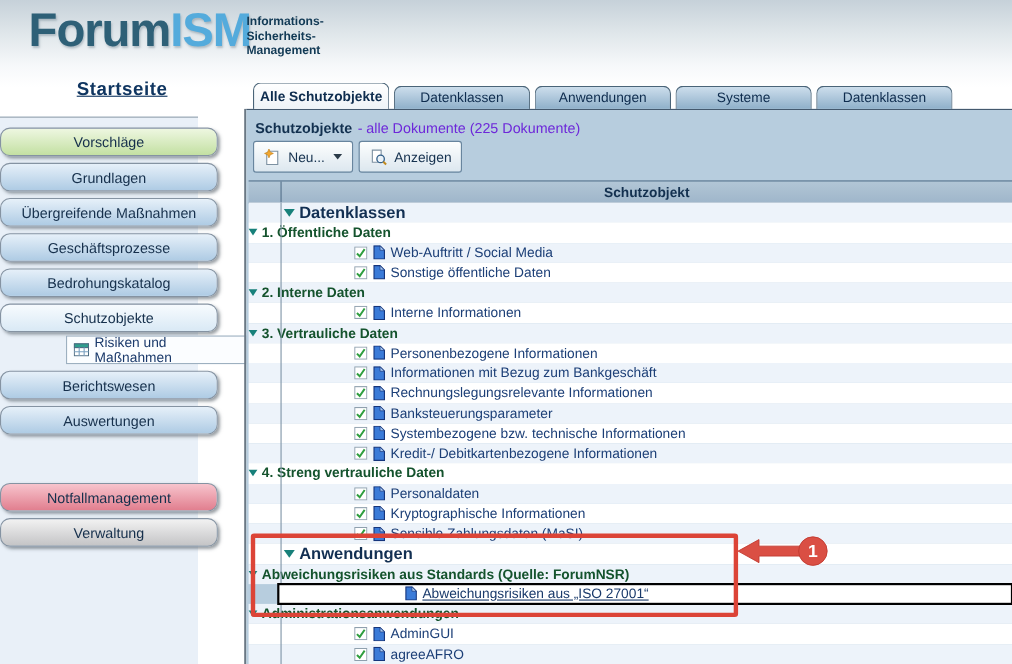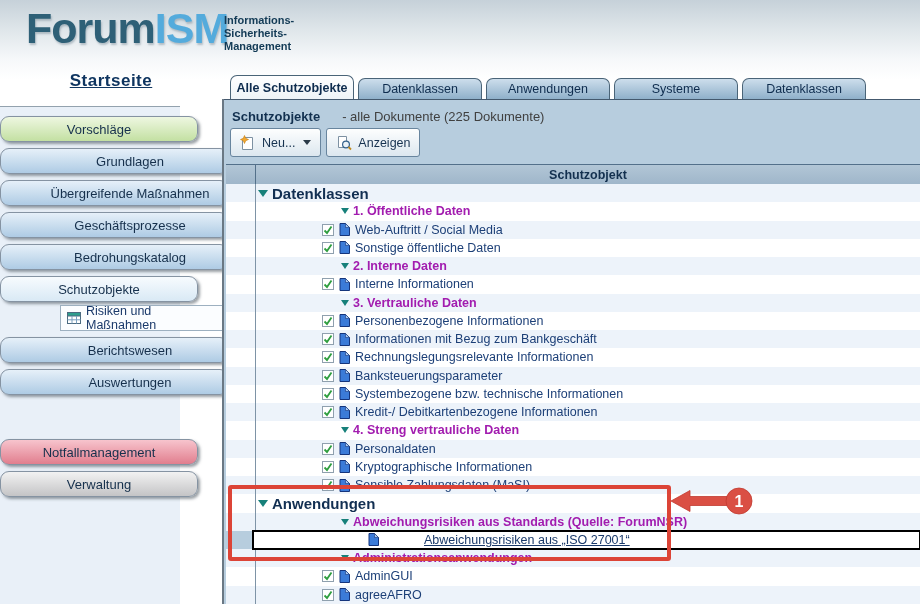--- a/index.html
+++ b/index.html
@@ -18,21 +18,21 @@
   .startseite{position:absolute;left:0;top:71px;width:222px;text-align:center;
               font-size:17px;font-weight:bold;color:#0f3560;letter-spacing:.5px;text-decoration:underline;}
 
   
   .sidebar{position:absolute;left:0;top:106px;width:180px;height:498px;
            background:#e9f0f8;border-top:1px solid #93a2ae;box-sizing:border-box;padding-top:9px;}
   .vdivider{position:absolute;left:222px;top:99px;width:2px;height:505px;background:#6a7884;}
   .sbtn{width:196px;height:24px;margin:0 auto 6px auto;border:1px solid #8593a2;border-radius:9px;
         display:flex;align-items:center;justify-content:center;font-size:13px;color:#16304c;
         box-shadow:2px 2px 3px rgba(70,80,90,.55);cursor:pointer;}
-  .v-blue{background:linear-gradient(#e6f0f9,#aecbe4);padding-left:31px;}
+  .v-blue{background:linear-gradient(#e6f0f9,#aecbe4);}
   .v-green{background:linear-gradient(#eef7e1,#c3e0a2);}
   .v-red{background:linear-gradient(#f7c4cd,#e17e8e);margin-top:44px;}
   .v-gray{background:linear-gradient(#f2f2f2,#c4c4c6);margin-top:5px;}
   .v-active{background:linear-gradient(#f7fbfe,#d9e9f5);margin-top:3px;}
   .v-sub{width:156px;height:24px;margin:-3px 4px 6px 60px;background:#fbfdff;
          border:1px solid #9db0c0;border-radius:0;box-shadow:none;display:flex;align-items:center;
          font-size:12.5px;color:#1b3a6b;padding-left:6px;justify-content:flex-start;}
   .v-sub + .v-blue{margin-top:5px;}
   .v-sub .tbl-ico{margin-right:5px;display:inline-flex;}
 
@@ -42,21 +42,21 @@
        border-radius:7px 7px 0 0;background:linear-gradient(#cddeec,#8fb0ca);
        display:flex;align-items:center;justify-content:center;
        font-size:12.5px;color:#0e2c4e;cursor:pointer;}
   .tab.active{height:23px;background:linear-gradient(#ffffff,#eef3f7);font-weight:bold;}
 
   
   .main{position:absolute;left:224px;top:99px;width:696px;height:505px;
         background:#b7cdde;border-top:1px solid #44596e;box-sizing:border-box;}
   .title-line{position:absolute;left:8px;top:9px;font-size:13px;}
   .title-line .t1{font-weight:bold;color:#12304f;}
-  .title-line .t2{color:#404040;margin-left:22px;}
+  .title-line .t2{color:#6d28d9;margin-left:5px;}
   .toolbar{position:absolute;left:6px;top:28px;display:flex;}
   .tb-btn{display:inline-flex;align-items:center;height:27px;padding:0 9px;margin-right:5px;
           background:linear-gradient(#fdfefe,#dce7ef);border:1px solid #68859e;border-radius:3px;
           font-size:12.5px;color:#16324f;cursor:pointer;}
   .tb-btn .ico{margin-right:6px;display:inline-flex;}
   .caret{width:0;height:0;border-left:4px solid transparent;border-right:4px solid transparent;
          border-top:5px solid #2a3a48;margin-left:8px;display:inline-block;}
 
   
   .grid-header{position:absolute;left:2px;top:64px;width:694px;height:19px;
@@ -66,23 +66,23 @@
   .grid-header .hdr-label{position:absolute;left:30px;right:0;top:0;height:19px;display:flex;
     align-items:center;justify-content:center;font-size:12.5px;font-weight:bold;color:#13304f;}
 
   
   .rows{position:absolute;left:2px;top:84px;width:694px;height:421px;}
   .rows .col-divider{position:absolute;left:29px;top:0;width:1px;height:100%;background:#7e93a6;z-index:2;}
   .row{position:relative;height:18.26px;display:flex;align-items:center;box-sizing:border-box;z-index:1;}
   .row.even{background:#edf3fa;}
   .row.odd{background:#ffffff;}
   .row.l0{padding-left:32px;font-size:15px;font-weight:bold;color:#122f52;}
-  .row.l1{padding-left:115px;font-size:12.5px;font-weight:bold;color:#a21caf;}
+  .row.l1{font-size:12.5px;font-weight:bold;color:#14532d;}
   .row.item{padding-left:96px;font-size:12.5px;color:#1c3f77;}
-  .row.iso{padding-left:142px;font-size:12.5px;color:#1a3a6b;gap:40px;}
+  .row.iso{padding-left:142px;font-size:12.5px;color:#1a3a6b;}
   .row.iso .lbl{text-decoration:underline;}
   .row.selected{background:#ffffff;margin-left:27px;width:667px;outline:2px solid #000;
                 outline-offset:-1px;padding-left:115px;z-index:3;}
   .tri{width:0;height:0;border-left:4.5px solid transparent;border-right:4.5px solid transparent;
        border-top:6px solid #17807a;display:inline-block;margin-right:4px;flex:none;}
   .l0 .tri{border-left-width:5px;border-right-width:5px;border-top-width:7px;}
   .row .ic{display:inline-flex;margin-right:5px;flex:none;}
   .row .lbl{white-space:nowrap;}
 
   

